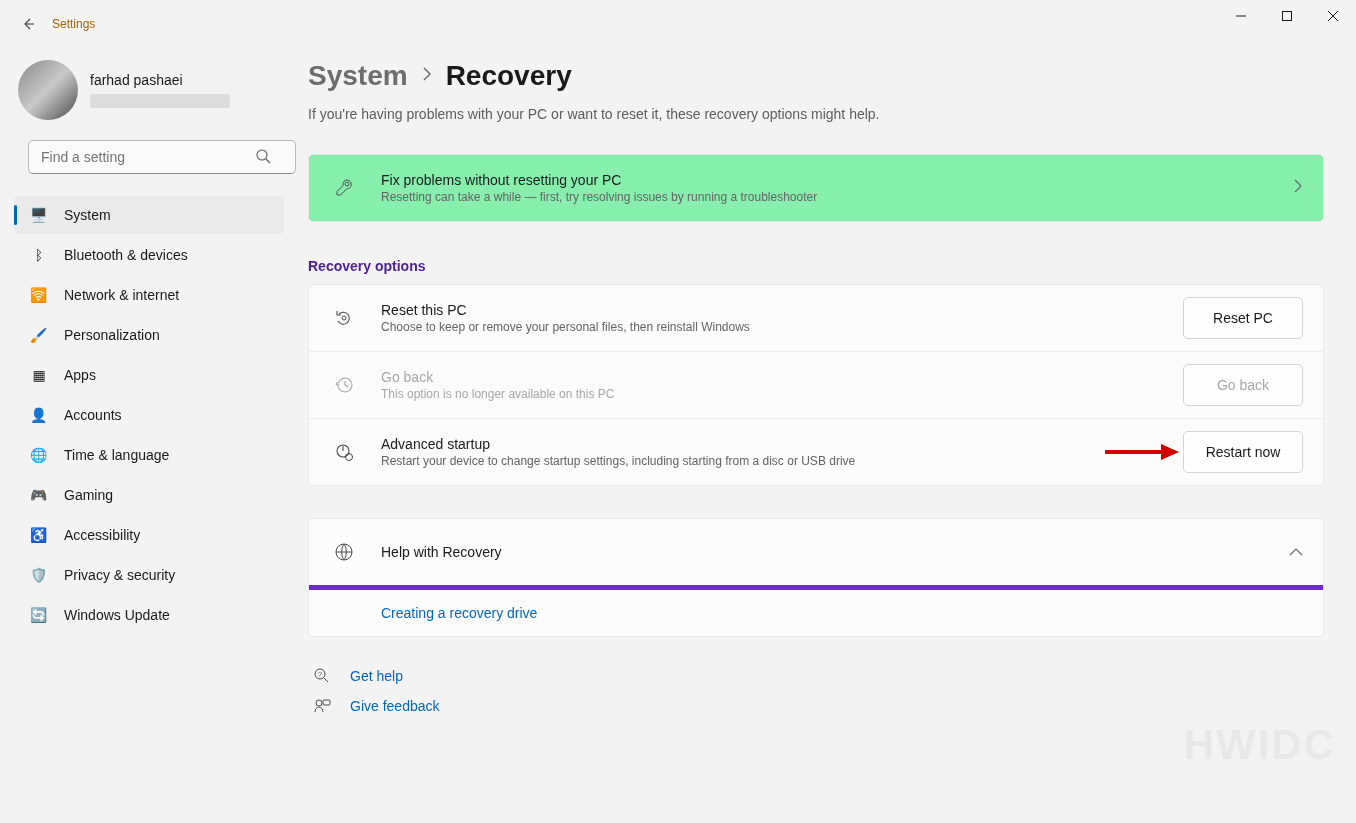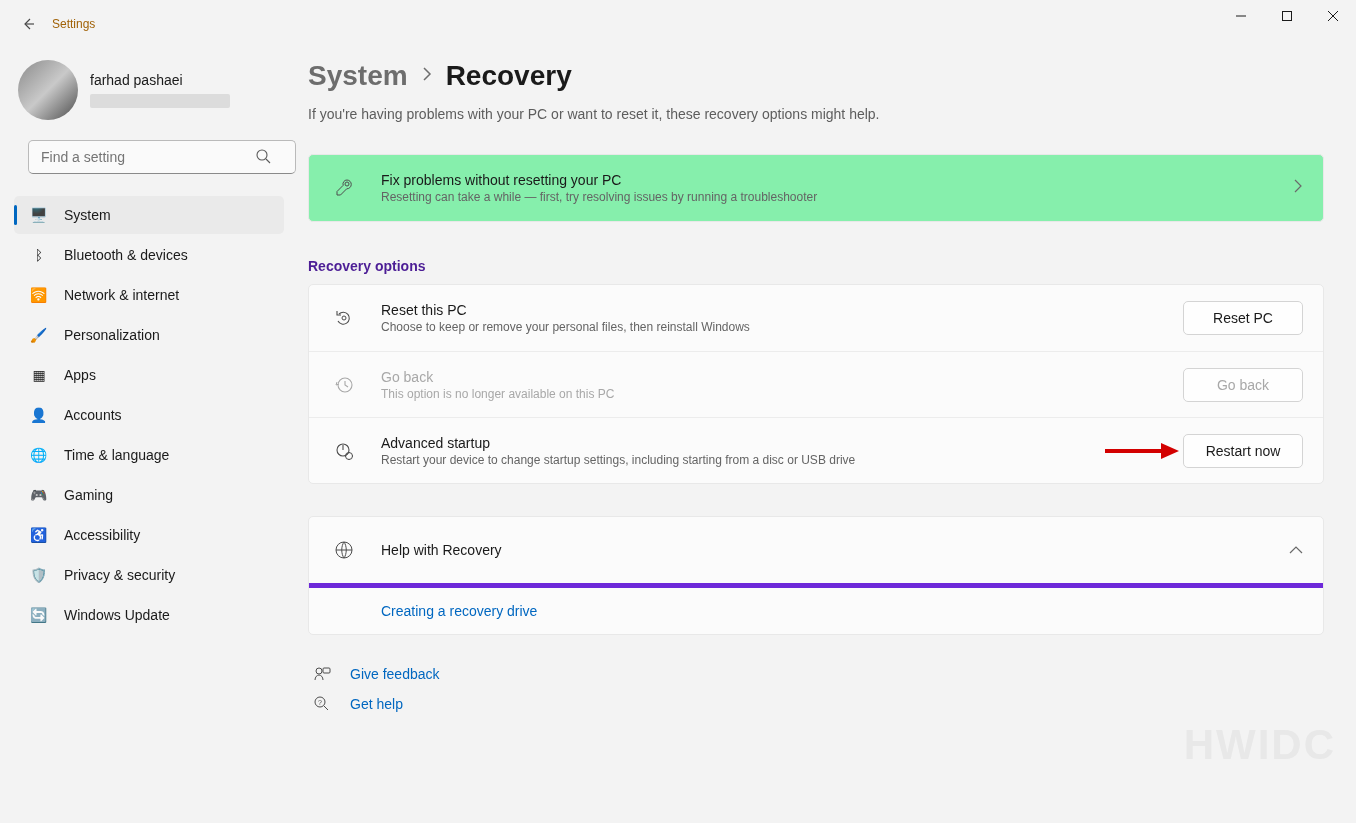--- a/index.html
+++ b/index.html
@@ -38,21 +38,21 @@
 
 .card { background: #86efac; border: 1px solid #e8e8e8; border-radius: 5px; margin-bottom: 4px; }
 .row { display: flex; align-items: center; min-height: 66px; padding: 12px 20px 12px 20px; }
 .row .ricon { width: 30px; display: flex; justify-content: center; margin-right: 22px; color: #4d4d4d; }
 .row .rtxt { flex: 1; }
 .row .rtitle { font-size: 14px; color: #1a1a1a; }
 .row .rdesc { font-size: 12px; color: #646464; margin-top: 2px; }
 .row .raction { margin-left: 12px; }
 .row.disabled .rtitle, .row.disabled .rdesc, .row.disabled .ricon { color: #a8a8a8; }
 
-.btn { min-width: 120px; height: 34px; padding: 0 20px; background: #fefefe; border: 1px solid #d4d4d4; border-radius: 5px; font-size: 14px; color: #1a1a1a; cursor: pointer; }
+.btn { min-width: 120px; height: 42px; padding: 0 20px; background: #fefefe; border: 1px solid #d4d4d4; border-radius: 5px; font-size: 14px; color: #1a1a1a; cursor: pointer; }
 .btn.disabled { color: #a8a8a8; cursor: default; }
 
 .section-label { font-size: 14px; font-weight: 600; color: #4c1d95; margin: 36px 0 10px 0; }
 
 .group { border: 1px solid #e8e8e8; border-radius: 5px; background: #fbfbfb; overflow: hidden; }
 .group .row + .row { border-top: 1px solid #ececec; }
 
 .chevron { color: #6a6a6a; }
 
 .arrow-annot { position: relative; display: flex; align-items: center; margin-right: 4px; }
@@ -268,34 +268,34 @@
       </div>
       <div class="help-link" style="border-top:5px solid #6d28d9;">
         <a href="#">Creating a recovery drive</a>
       </div>
     </div>
 
     <div class="footer-links">
       <div class="flink">
         <span class="ficon">
             <svg width="18" height="18" viewBox="0 0 18 18">
+              <circle cx="7" cy="7" r="5" fill="none" stroke="#4d4d4d"></circle>
+              <path d="M11 11l4 4" stroke="#4d4d4d"></path>
+              <text x="5" y="10" font-size="7" fill="#4d4d4d">?</text>
+            </svg>
+          </span>
+        <a href="#">Get help</a>
+      </div>
+      <div class="flink">
+        <span class="ficon">
+            <svg width="18" height="18" viewBox="0 0 18 18">
               <circle cx="6" cy="6" r="3" fill="none" stroke="#4d4d4d"></circle>
               <path d="M2 15c0-3 2-5 4-5s4 2 4 5" fill="none" stroke="#4d4d4d"></path>
               <rect x="10" y="3" width="7" height="5" rx="1" fill="none" stroke="#4d4d4d"></rect>
             </svg>
           </span>
         <a href="#">Give feedback</a>
       </div>
-      <div class="flink">
-        <span class="ficon">
-            <svg width="18" height="18" viewBox="0 0 18 18">
-              <circle cx="7" cy="7" r="5" fill="none" stroke="#4d4d4d"></circle>
-              <path d="M11 11l4 4" stroke="#4d4d4d"></path>
-              <text x="5" y="10" font-size="7" fill="#4d4d4d">?</text>
-            </svg>
-          </span>
-        <a href="#">Get help</a>
-      </div>
     </div>
   </main>
 </div>
 
 <div class="watermark">HWIDC</div>
 
 </body></html>

